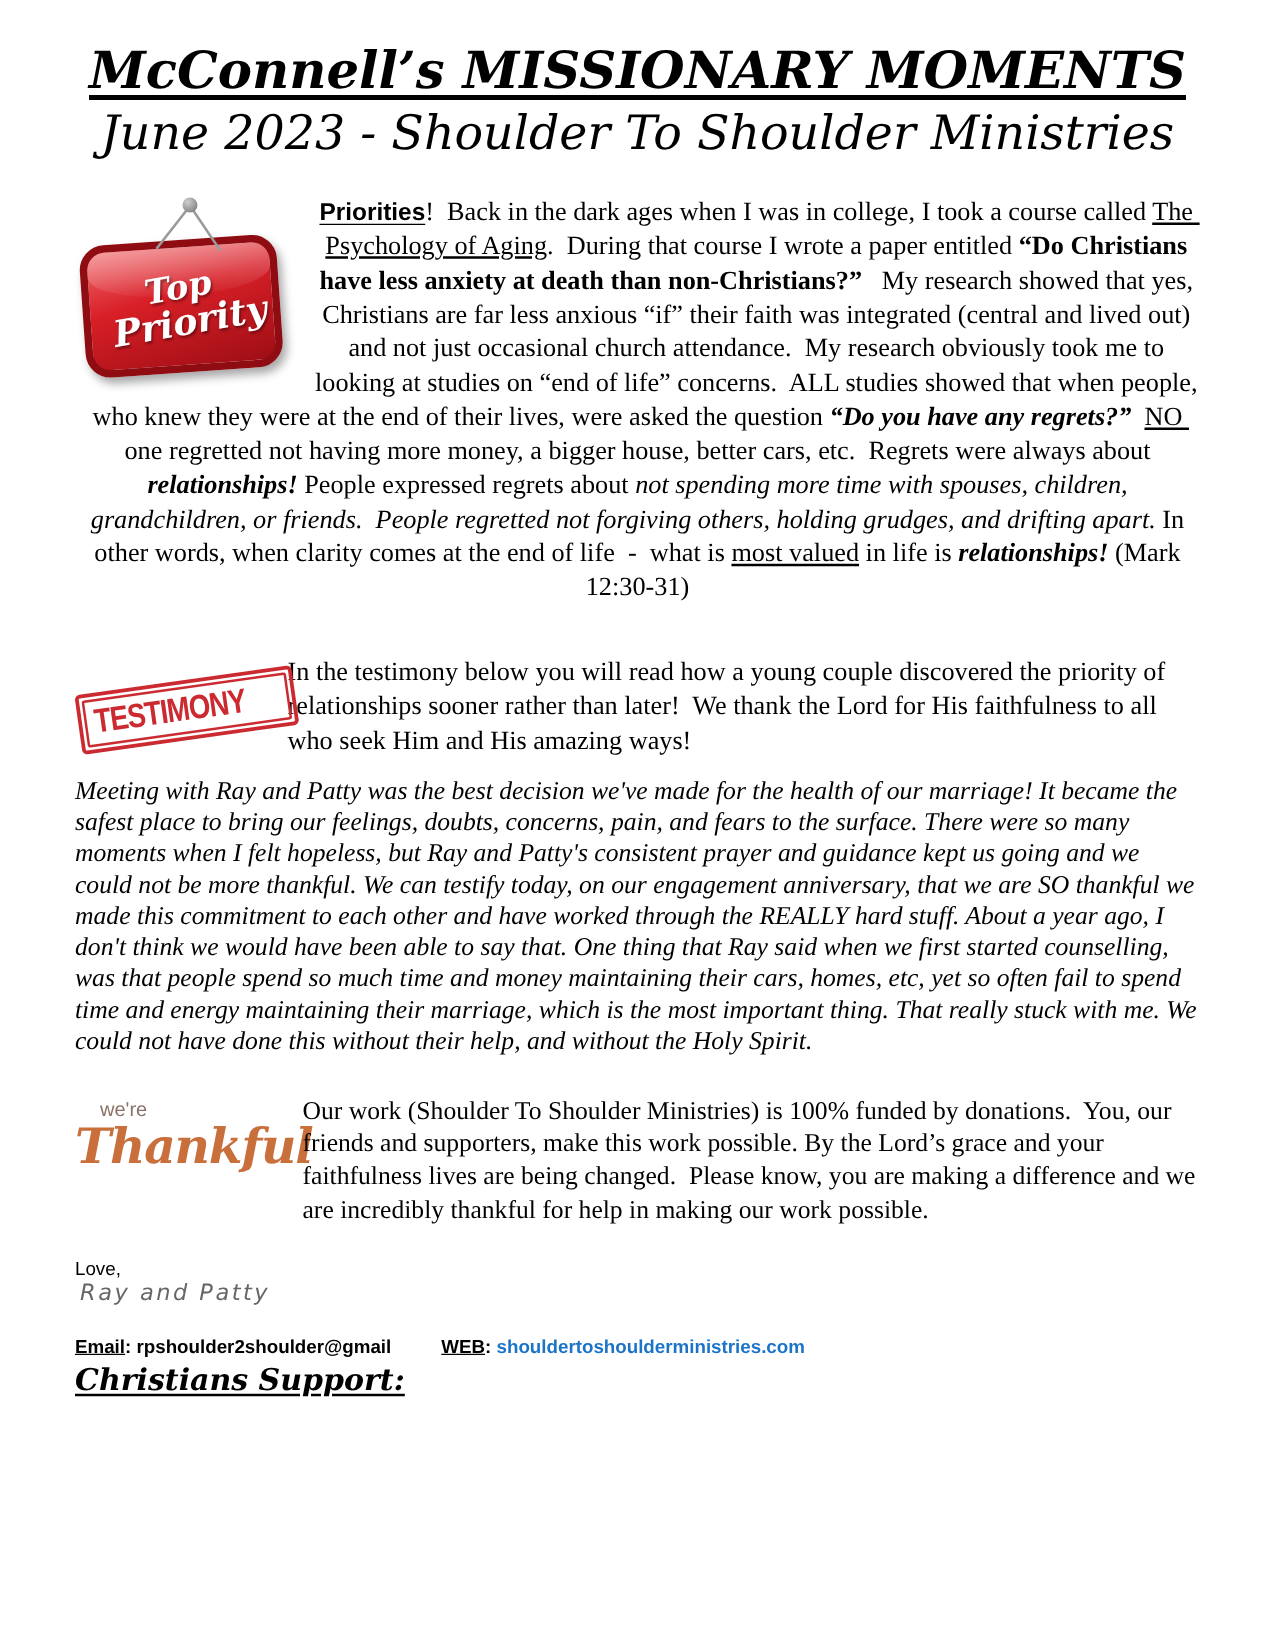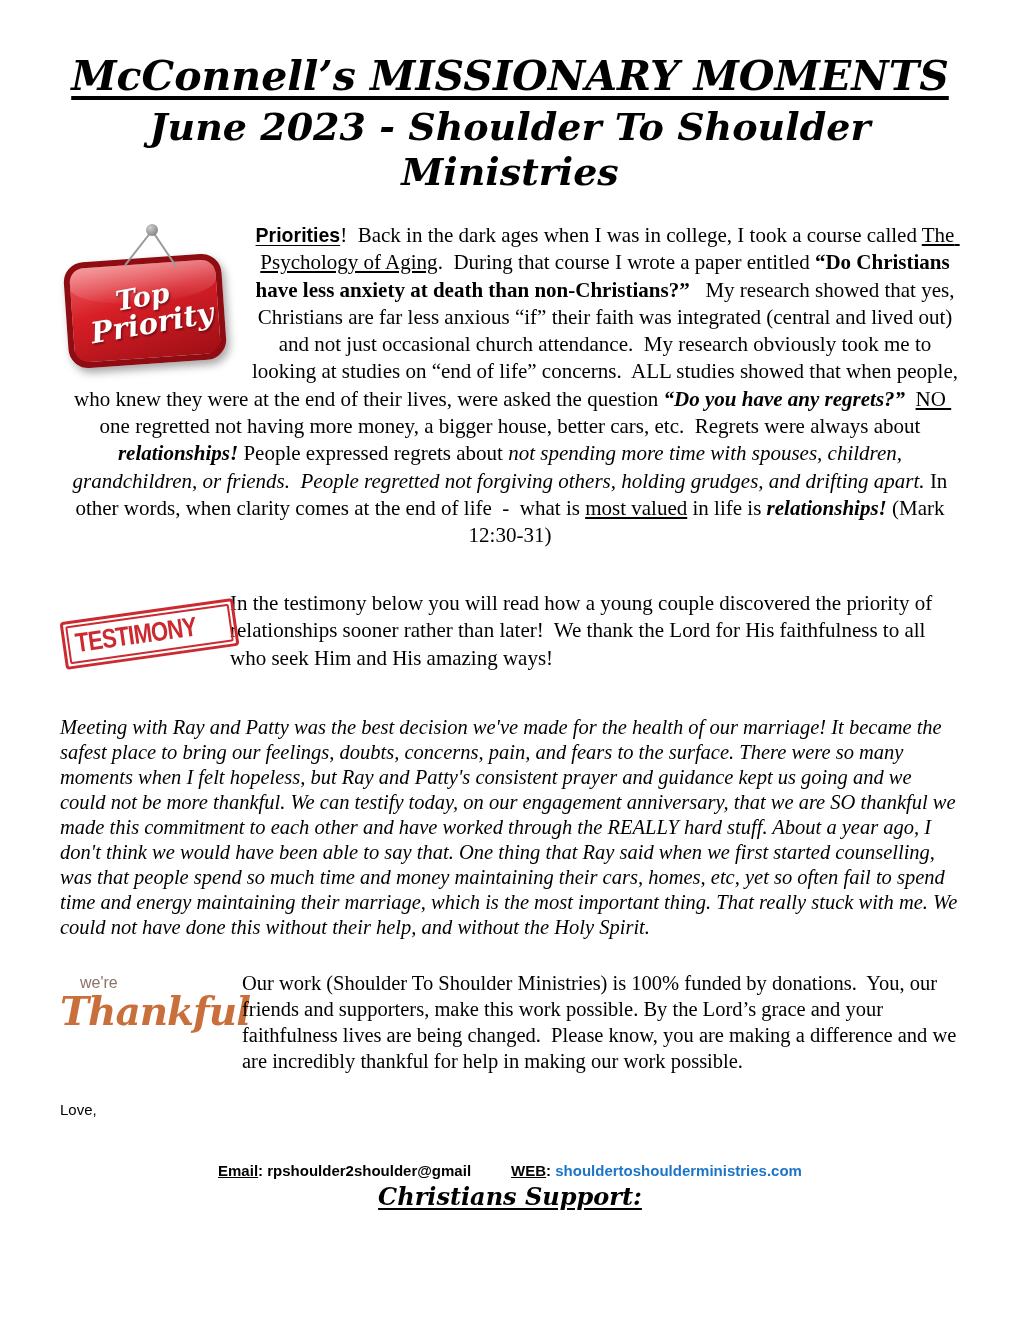--- a/index.html
+++ b/index.html
@@ -6,38 +6,38 @@
   html, body { background: #ffffff; }
   body {
     width: 1020px;
     height: 1320px;
     margin: 0 auto;
     font-family: "Liberation Serif", serif;
     color: #000;
     overflow: hidden;
     position: relative;
   }
-  .page { padding: 52px 60px 0 60px; }
+  .page { padding: 32px 60px 0 60px; }
 
   
   .header { text-align: center; margin-bottom: 28px; }
   .title-line1 {
     font-family: "DejaVu Serif", serif;
     font-style: italic;
     font-weight: bold;
     font-size: 41px;
     letter-spacing: 0px;
     text-decoration: underline;
     text-underline-offset: 6px;
     display: inline-block;
   }
   .title-line2 {
     font-family: "DejaVu Serif", serif;
     font-style: italic;
-    font-weight: bold;
+    font-weight: normal;
     font-size: 38px;
     display: block;
     margin-top: 4px;
   }
 
   
   .rich-par {
     font-size: 21px;
     line-height: 1.3;
     white-space: pre-wrap;
@@ -141,21 +141,21 @@
     color: var(--stamp-red);
     display: inline-block;
     transform: scaleX(0.82);
     transform-origin: left center;
     white-space: nowrap;
   }
   .testimony-intro { font-size: 21px; line-height: 1.32; white-space: pre-wrap; }
 
   .testimony-quote {
     clear: both;
-    margin-top: 42px;
+    margin-top: 14px;
     font-style: italic;
     font-size: 20.5px;
     line-height: 1.22;
     white-space: pre-wrap;
   }
 
   
   .thankful-section { margin-top: 30px; }
   .thankful-figure {
     float: left;
@@ -195,22 +195,22 @@
     font-style: italic;
     font-size: 18px;
     letter-spacing: 2px;
     color: var(--signature-gray);
     display: block;
     margin-left: 4px;
   }
 
   
   .footer {
-    margin-top: 44px;
-    text-align: center;
+    margin-top: 24px;
+    text-align: left;
     font-family: "Liberation Sans", sans-serif;
   }
   .contact-line { font-size: 15px; font-weight: bold; }
   .contact-line .gap { display: inline-block; width: 40px; }
   .financial-heading {
     font-family: "DejaVu Serif", serif;
     font-style: italic;
     font-weight: 600;
     font-size: 24px;
     text-decoration: underline;
@@ -268,20 +268,21 @@
   <div class="thankful-section clearfix">
     <div class="thankful-figure">
       <span class="were-word">we're</span>
       <span class="thankful-word">Thankful</span>
     </div>
     <div class="thankful-par">Our work (Shoulder To Shoulder Ministries) is 100% funded by donations.  You, our friends and supporters, make this work possible. By the Lord’s grace and your faithfulness lives are being changed.  Please know, you are making a difference and we are incredibly thankful for help in making our work possible.</div>
   </div>
 
   <div class="signature">
     <span class="sig-love">Love,</span>
+    <span class="sig-names">Ray and Patty</span>
   </div>
 
   <div class="footer">
     <div class="contact-line">
       <span><span class="seg-u">Email</span><span>: rpshoulder2shoulder@gmail</span></span><span class="gap"></span><span><span class="seg-u">WEB</span><span>: </span><span class="seg-link">shouldertoshoulderministries.com</span></span>
     </div>
     <div class="financial-heading">Christians Support:</div>
   </div>
 
 </div>

